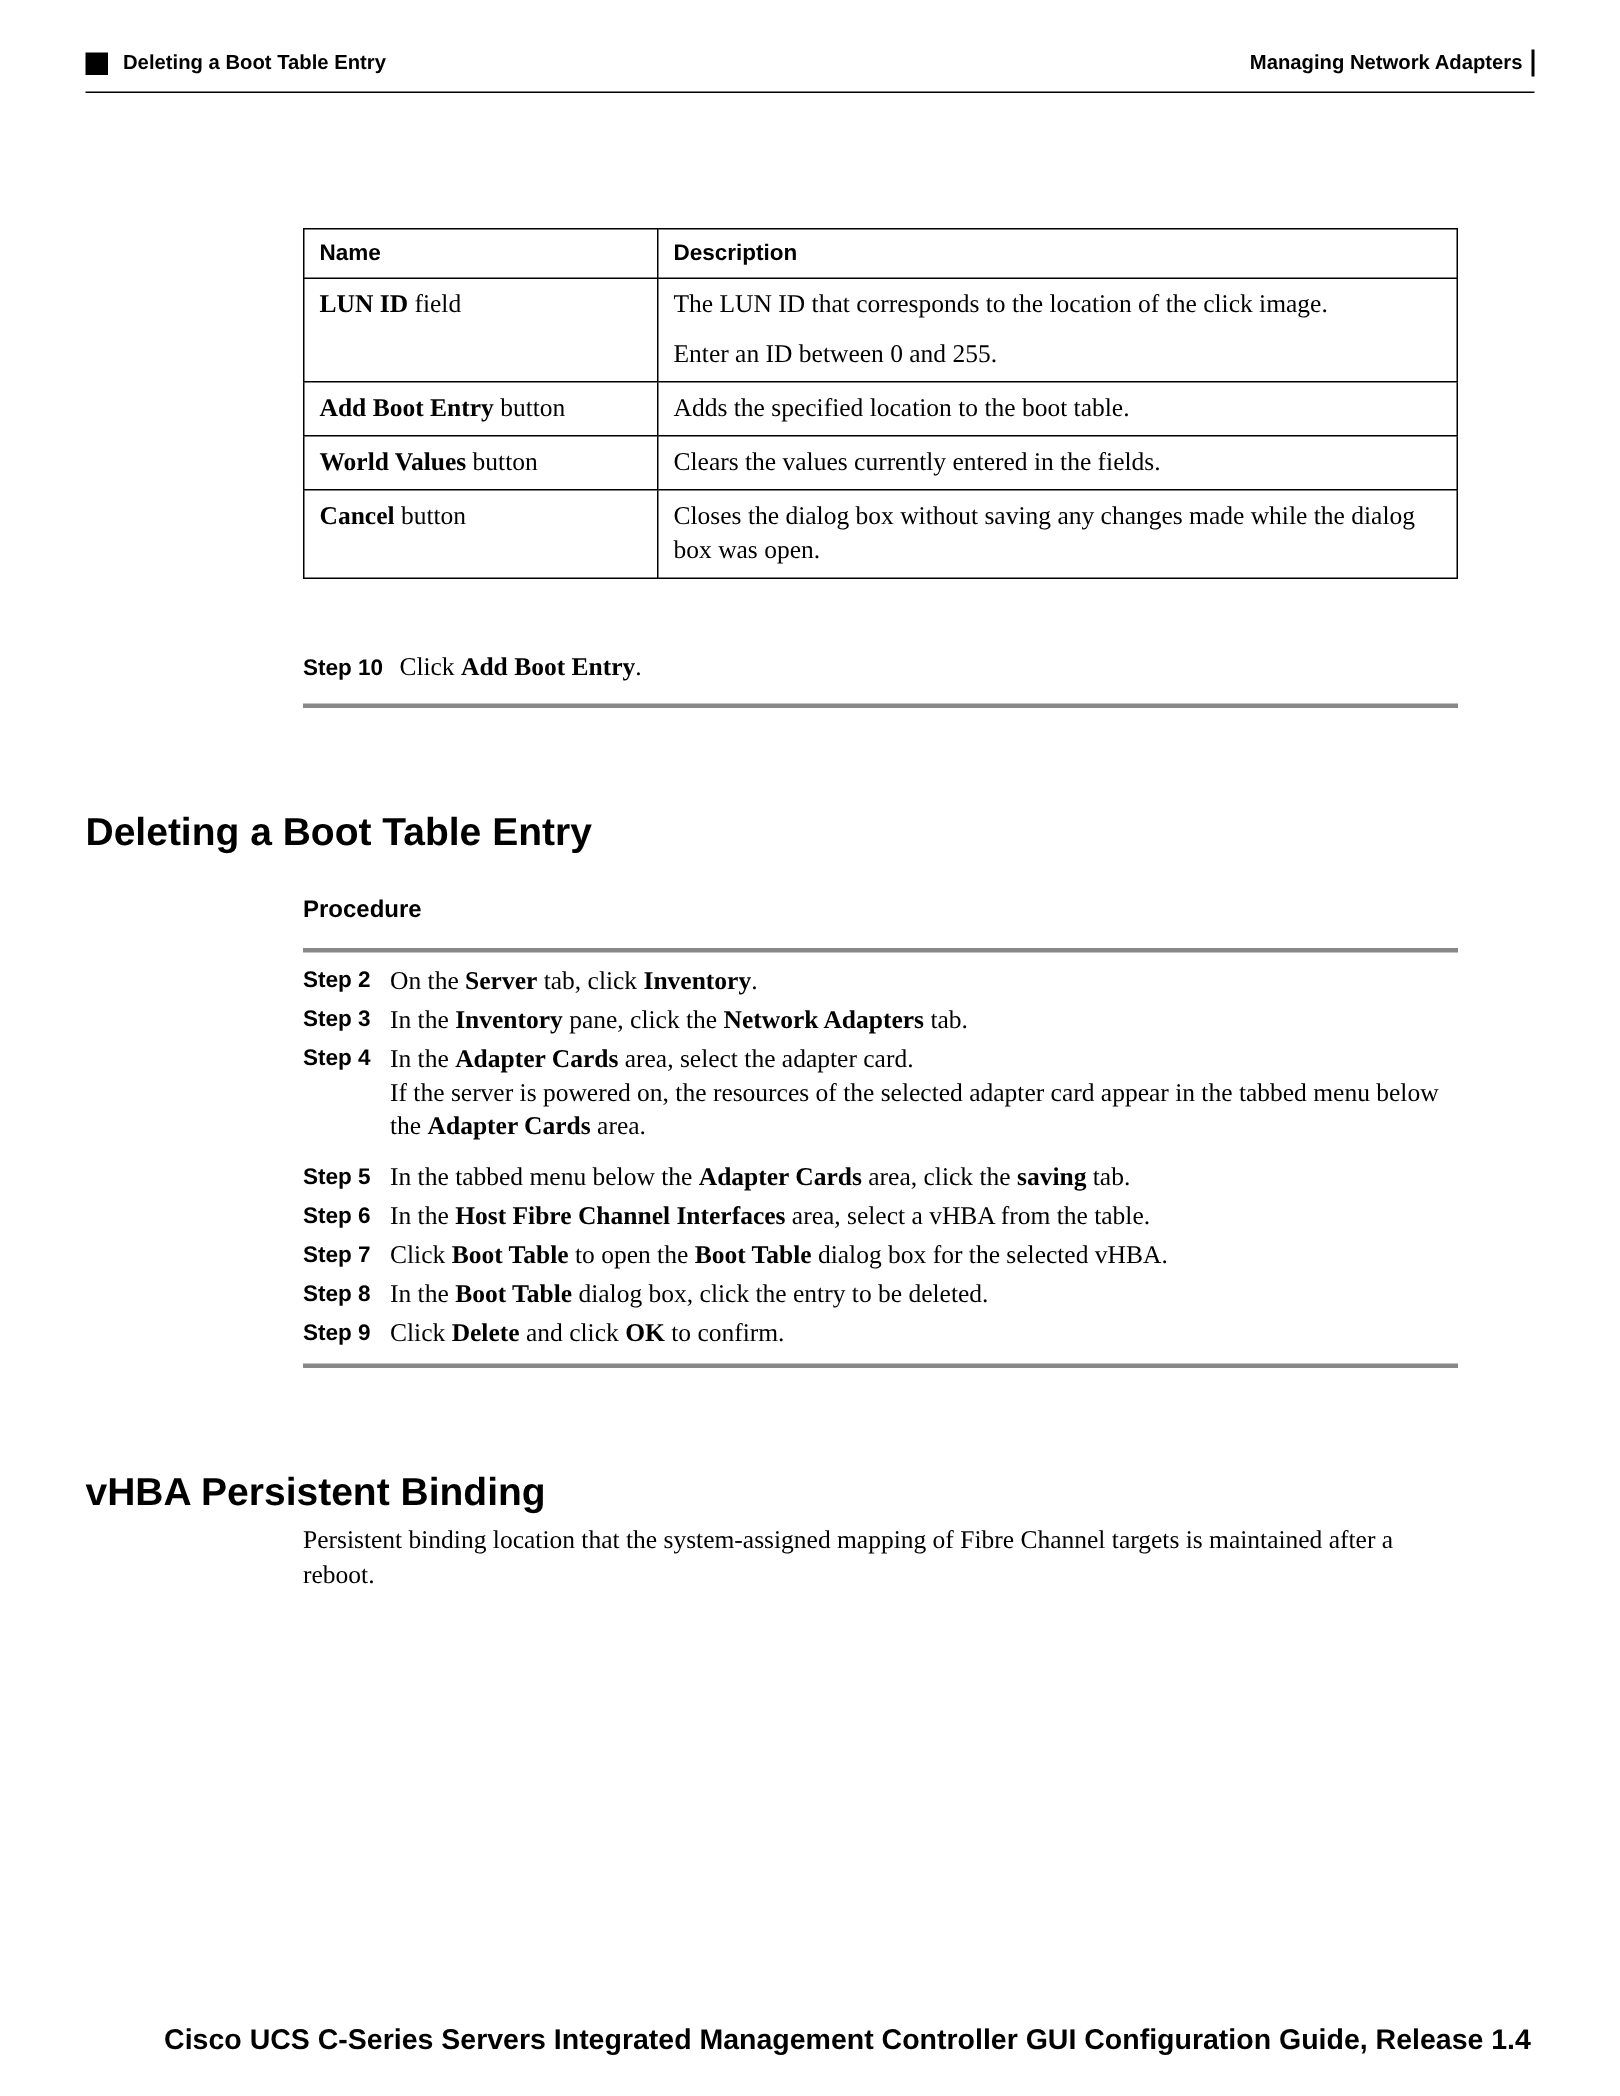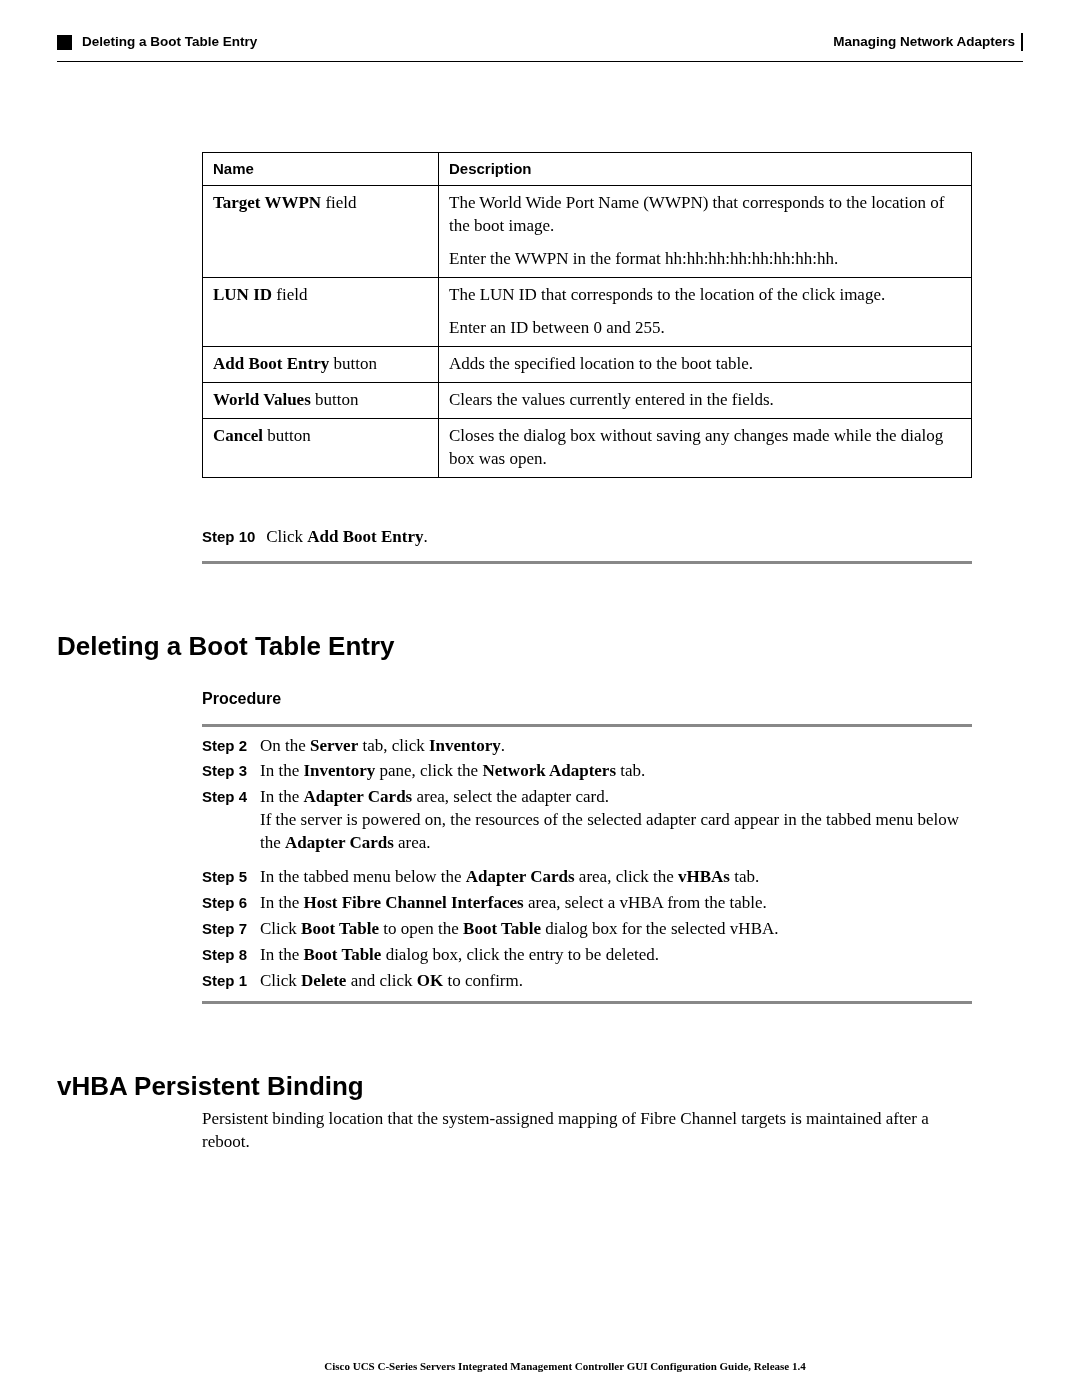--- a/index.html
+++ b/index.html
@@ -159,23 +159,23 @@
     border-top: 1px solid #000;
     padding-top: 3px;
     display: flex;
     justify-content: space-between;
     align-items: flex-end;
     font-family: Arial, Helvetica, sans-serif;
     font-weight: bold;
     font-size: 13.5px;
   }
   .footer-title {
-    font-family: Liberation Serif, serif;
-    font-weight: bold;
-    font-size: 11px;
+    font-family: Liberation Sans, sans-serif;
+    font-weight: bold;
+    font-size: 19px;
     text-align: center;
     margin-bottom: 1px;
     margin-left: 50px;
   }
   .page-number {
     background: #000;
     color: #fff;
     display: inline-block;
     padding: 2px 10px;
     font-weight: bold;
@@ -202,27 +202,20 @@
 
   <table class="ref-table">
     <thead>
       <tr>
         <th>Name</th>
         <th>Description</th>
       </tr>
     </thead>
     <tbody id="table-body">
         <tr>
-          <td class="name-col"><b>Target WWPN</b> field</td>
-          <td>
-            <p>The World Wide Port Name (WWPN) that corresponds to the location of the boot image.</p>
-            <p>Enter the WWPN in the format hh:hh:hh:hh:hh:hh:hh:hh.</p>
-          </td>
-        </tr>
-        <tr>
           <td class="name-col"><b>LUN ID</b> field</td>
           <td>
             <p>The LUN ID that corresponds to the location of the click image.</p>
             <p>Enter an ID between 0 and 255.</p>
           </td>
         </tr>
         <tr>
           <td class="name-col"><b>Add Boot Entry</b> button</td>
           <td>
             <p>Adds the specified location to the boot table.</p>
@@ -263,36 +256,36 @@
         <div class="step-num">Step 3</div>
         <div class="step-text">In the <b>Inventory</b> pane, click the <b>Network Adapters</b> tab.</div>
       </div>
       <div class="step-row">
         <div class="step-num">Step 4</div>
         <div class="step-text">In the <b>Adapter Cards</b> area, select the adapter card.<br>If the server is powered on, the resources of the selected adapter card appear in the tabbed menu below the <b>Adapter Cards</b> area.</div>
       </div>
       <div style="height: 8px;"></div>
       <div class="step-row">
         <div class="step-num">Step 5</div>
-        <div class="step-text">In the tabbed menu below the <b>Adapter Cards</b> area, click the <b>vHBAs</b> tab.</div>
+        <div class="step-text">In the tabbed menu below the <b>Adapter Cards</b> area, click the <b>saving</b> tab.</div>
       </div>
       <div class="step-row">
         <div class="step-num">Step 6</div>
         <div class="step-text">In the <b>Host Fibre Channel Interfaces</b> area, select a vHBA from the table.</div>
       </div>
       <div class="step-row">
         <div class="step-num">Step 7</div>
         <div class="step-text">Click <b>Boot Table</b> to open the <b>Boot Table</b> dialog box for the selected vHBA.</div>
       </div>
       <div class="step-row">
         <div class="step-num">Step 8</div>
         <div class="step-text">In the <b>Boot Table</b> dialog box, click the entry to be deleted.</div>
       </div>
       <div class="step-row">
-        <div class="step-num">Step 1</div>
+        <div class="step-num">Step 9</div>
         <div class="step-text">Click <b>Delete</b> and click <b>OK</b> to confirm.</div>
       </div>
     </div>
   <hr class="hrule-proc-bottom">
 
   <h2 class="section-title">vHBA Persistent Binding</h2>
   <p class="body-para">Persistent binding location that the system-assigned mapping of Fibre Channel targets is maintained after a reboot.</p>
 
   <div class="footer">
     <div class="footer-title">Cisco UCS C-Series Servers Integrated Management Controller GUI Configuration Guide, Release 1.4</div>

